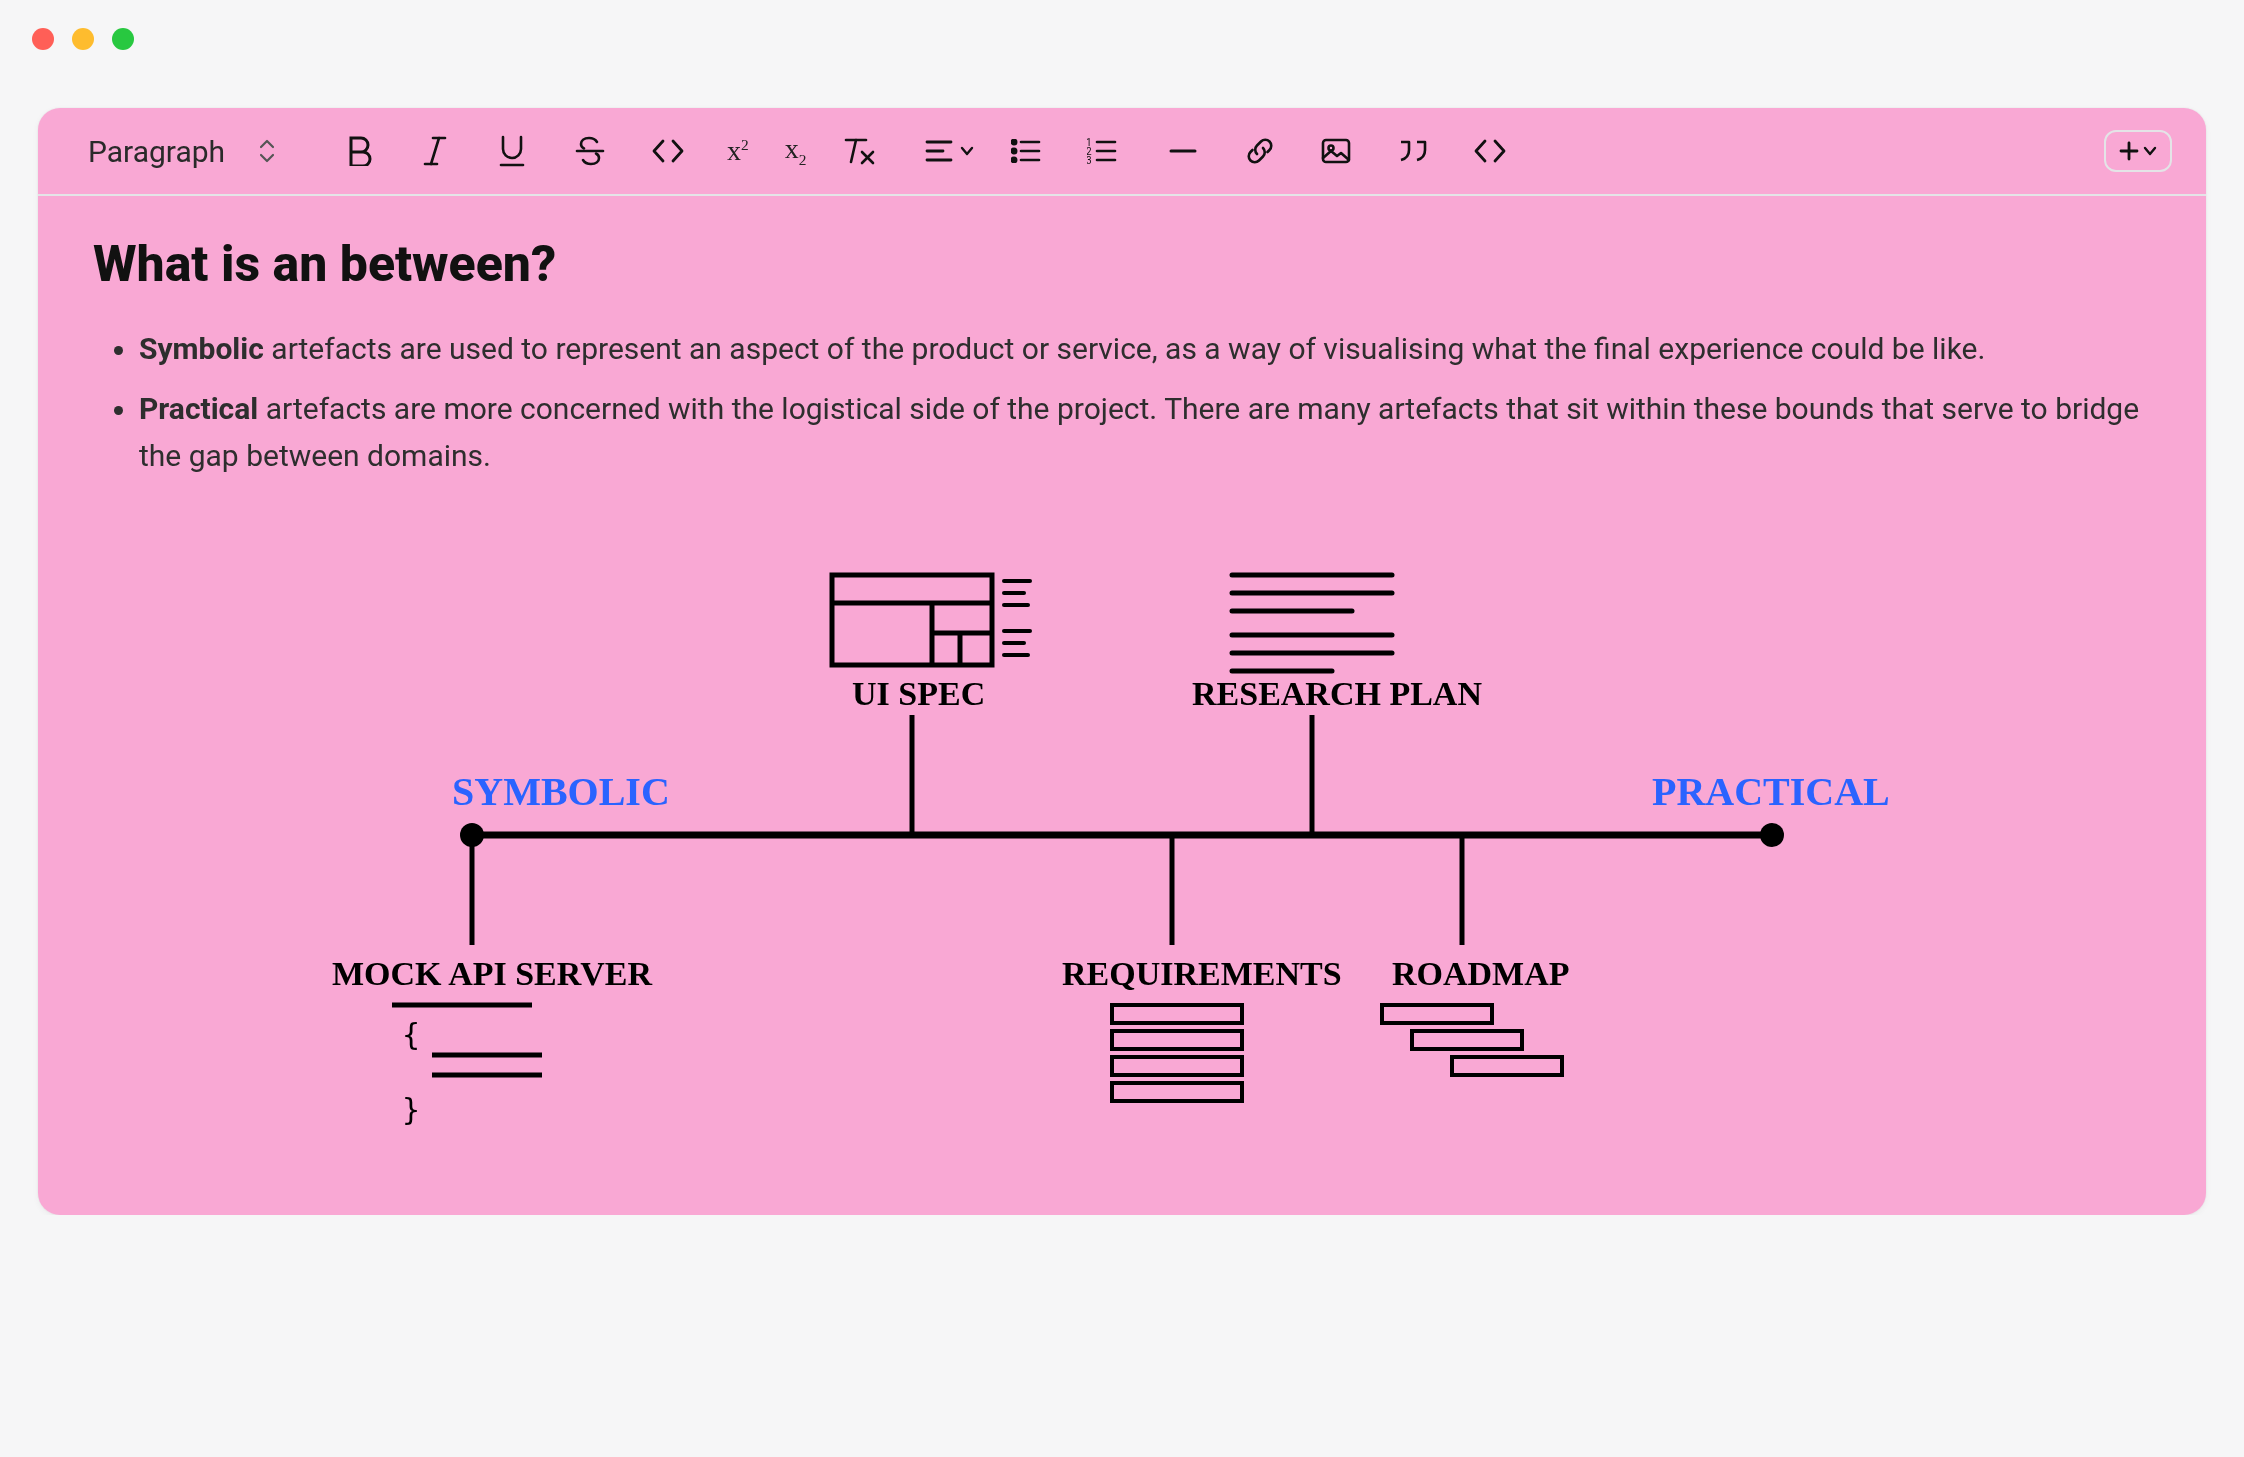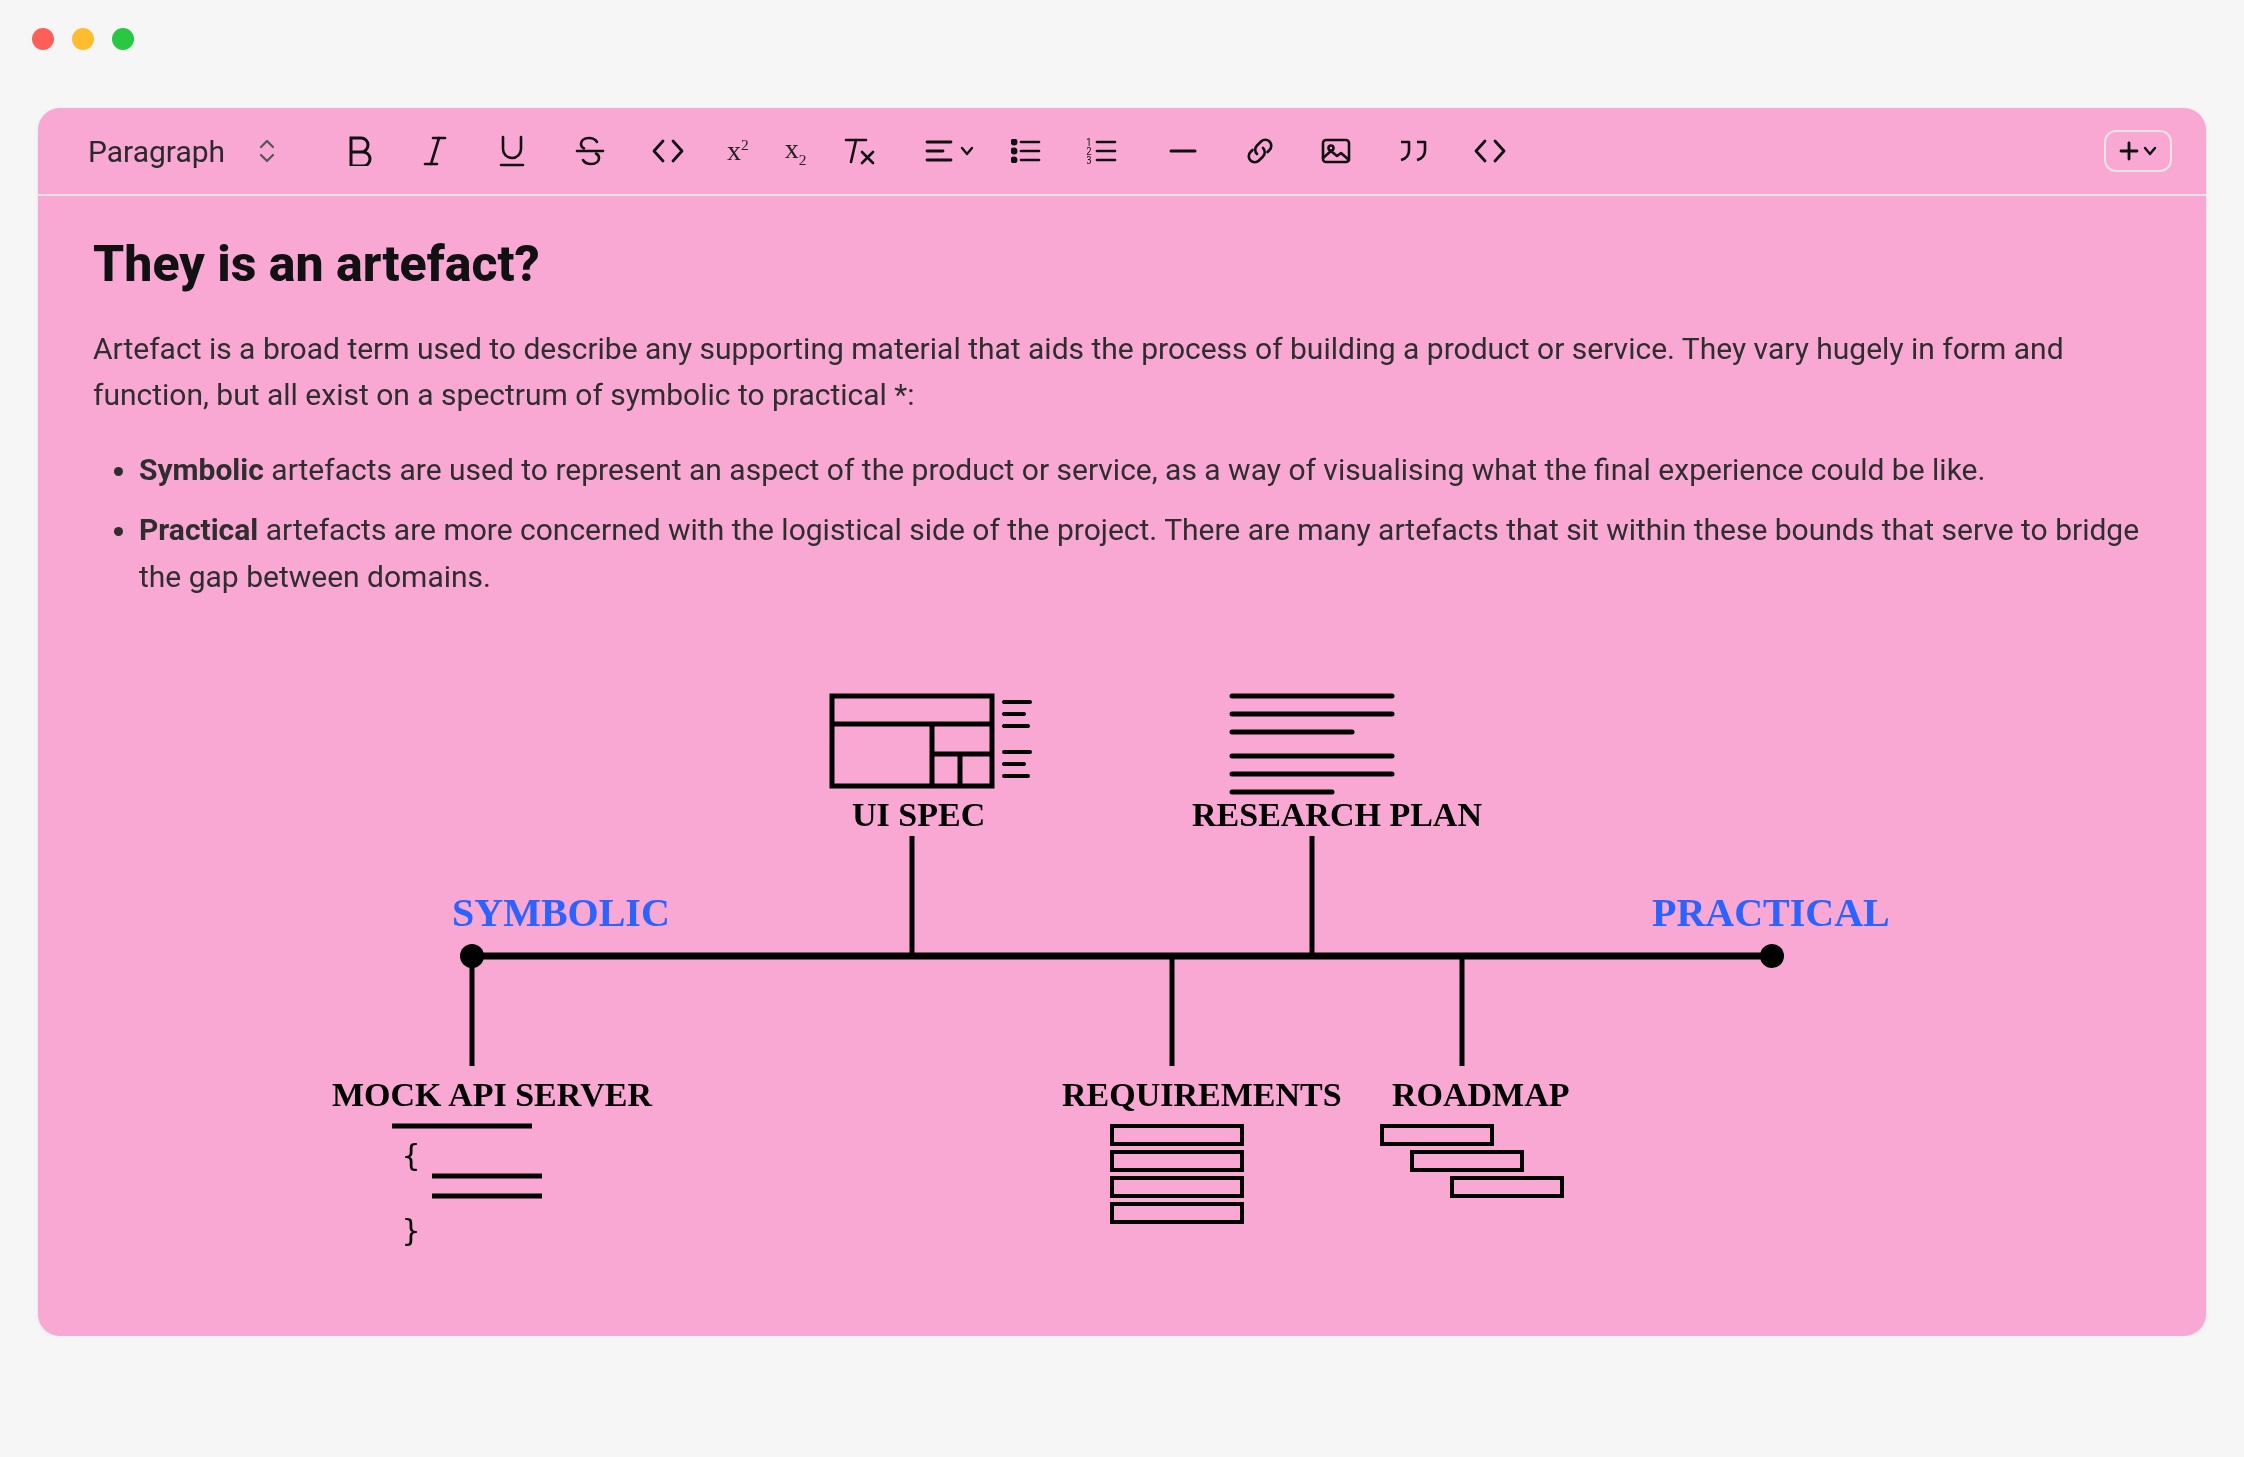--- a/index.html
+++ b/index.html
@@ -255,22 +255,21 @@
             <line x1="3" y1="11" x2="19" y2="11"></line>
           </svg>
         <svg width="16" height="16" viewBox="0 0 16 16" fill="none" stroke="#111" stroke-width="2.4" stroke-linecap="round" stroke-linejoin="round">
             <polyline points="3,5 8,11 13,5"></polyline>
           </svg>
       </div>
     </div>
   </div>
 
   <div class="content">
-    <h1>They is an artefact?</h1>
-    <p>Artefact is a broad term used to describe any supporting material that aids the process of building a product or service. They vary hugely in form and function, but all exist on a spectrum of symbolic to practical *:</p>
+    <h1>What is an between?</h1>
     <ul>
       <li>
         <strong>Symbolic</strong><span> artefacts are used to represent an aspect of the product or service, as a way of visualising what the final experience could be like.</span>
       </li>
       <li>
         <strong>Practical</strong><span> artefacts are more concerned with the logistical side of the project. There are many artefacts that sit within these bounds that serve to bridge the gap between domains.</span>
       </li>
     </ul>
 
     <div class="diagram-wrap">

